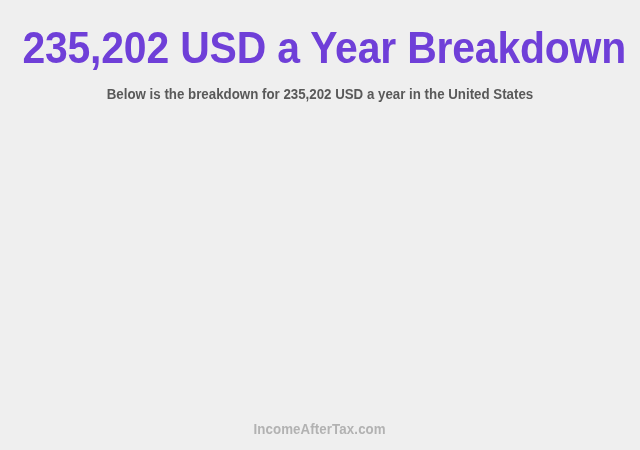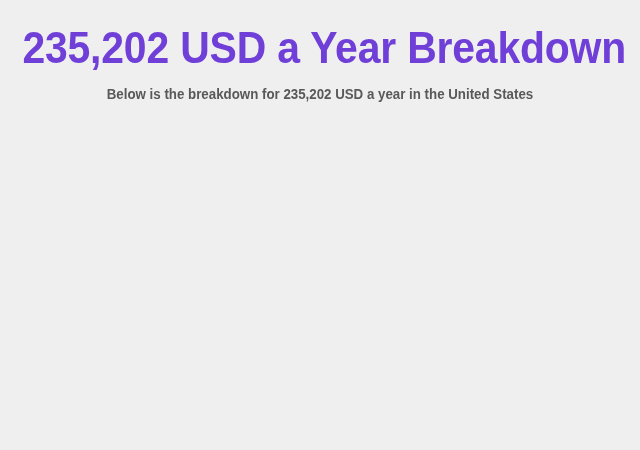--- a/index.html
+++ b/index.html
@@ -97,14 +97,17 @@
 
   <div class="header-block">
     <h1 class="page-title">235,202 USD a Year Breakdown</h1>
     <p class="page-subtitle">Below is the breakdown for 235,202 USD a year in the United States</p>
   </div>
 
   <div class="content-area">
     <span></span>
   </div>
 
+  <div class="site-footer">
+    <span class="footer-brand">IncomeAfterTax.com</span>
+  </div>
 
 </div>
 
 </body></html>

